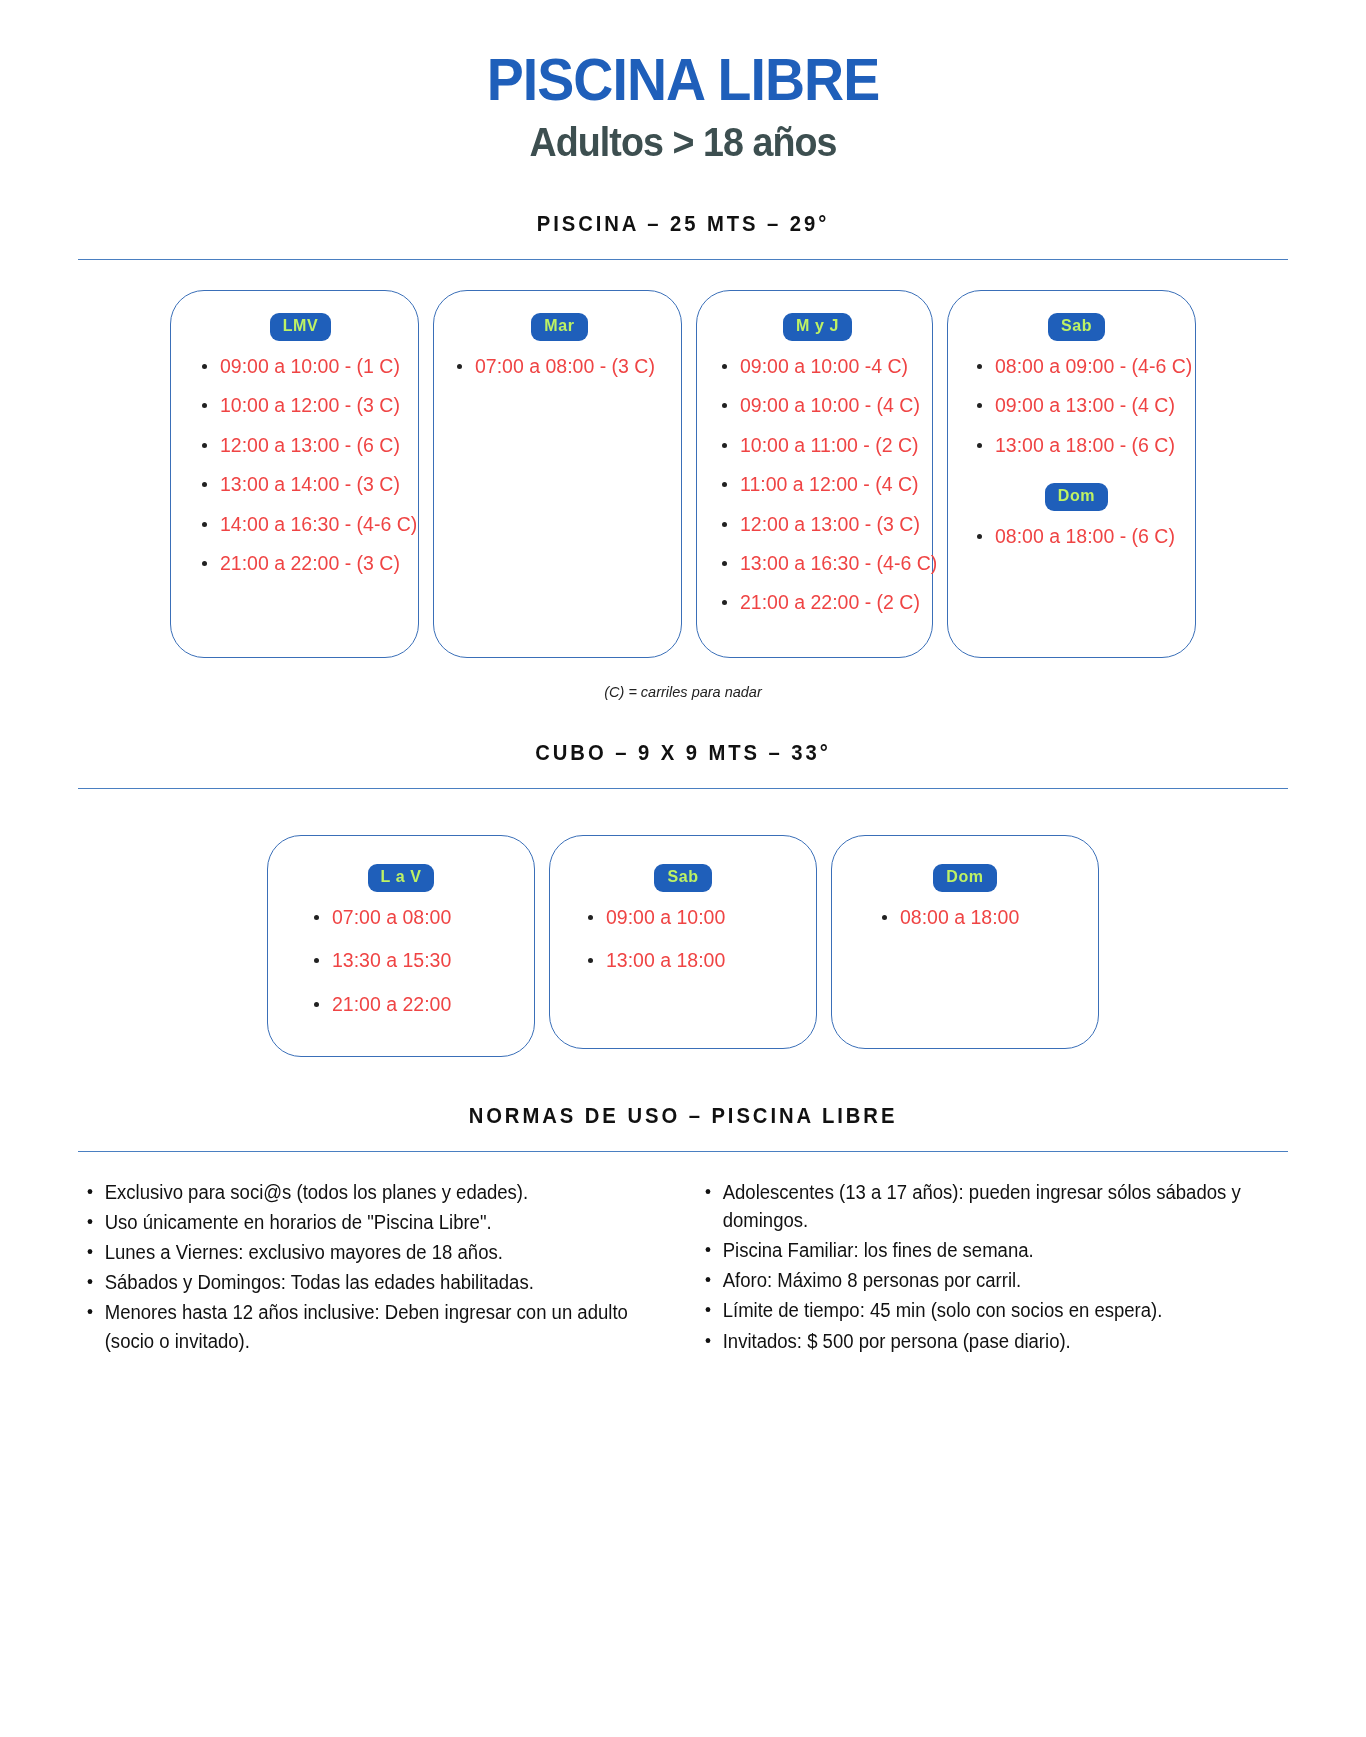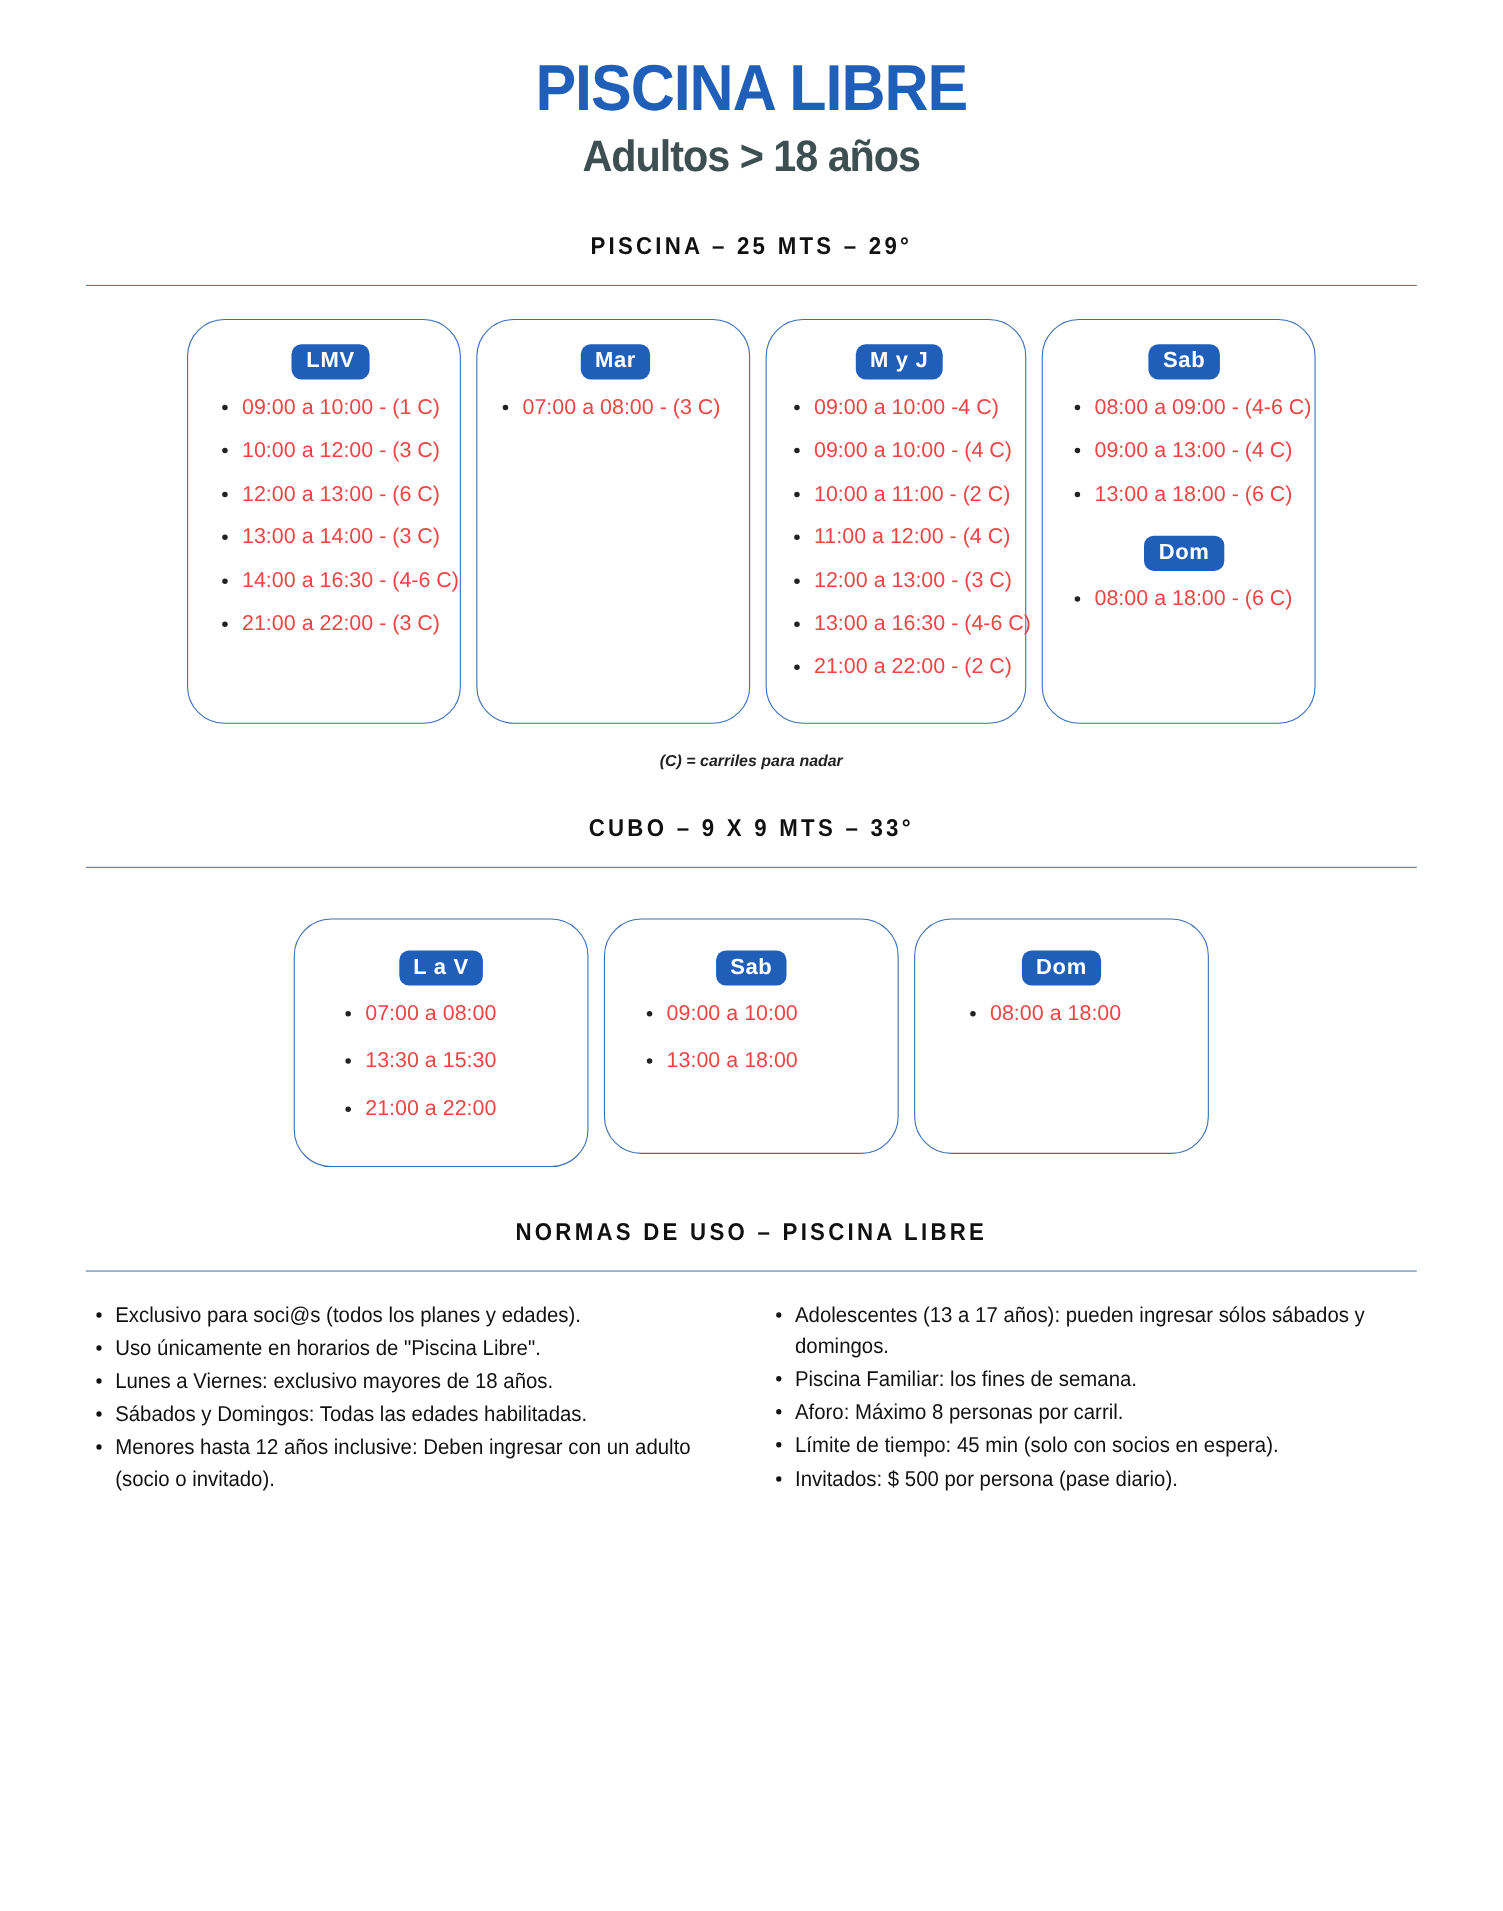--- a/index.html
+++ b/index.html
@@ -69,23 +69,23 @@
   .card {
     border: 1.3px solid #3a6fb8;
     border-radius: 34px;
     background: #ffffff;
     padding: 22px 14px 20px 14px;
     position: relative;
   }
   .chip {
     display: inline-block;
     background: #1f5fba;
-    color: #ffffff;
-    font-weight: bold;
-    font-size: 20px;
+    color: #bef264;
+    font-weight: bold;
+    font-size: 16px;
     letter-spacing: 0.6px;
     border-radius: 9px;
     padding: 5px 13px 7px 13px;
     line-height: 1;
   }
   .chip-wrap { text-align: center; margin-bottom: 14px; }
   .chip-wrap.second { margin-top: 26px; }
   ul.times {
     list-style: none;
     margin: 0;
@@ -116,21 +116,21 @@
   #pool-row .card { min-height: 368px; }
   #pool-row .card.c0 { width: 249px; padding-left: 26px; }
   #pool-row .card.c1 { width: 249px; padding-left: 18px; }
   #pool-row .card.c2 { width: 237px; padding-left: 20px; }
   #pool-row .card.c3 { width: 249px; padding-left: 24px; }
   #pool-row .card.c3 ul.times li { white-space: nowrap; }
 
   .footnote {
     text-align: center;
     font-size: 14.5px;
-    font-weight: bold;
+    font-weight: normal;
     font-style: italic;
     color: #222222;
     margin-top: 26px;
   }
 
   
   #cube-row { margin-top: 46px; }
   #cube-row .card { width: 268px; min-height: 214px; padding-top: 28px; }
   #cube-row ul.times li { padding-left: 50px; margin-bottom: 20px; }
   #cube-row ul.times li::before { left: 32px; }

